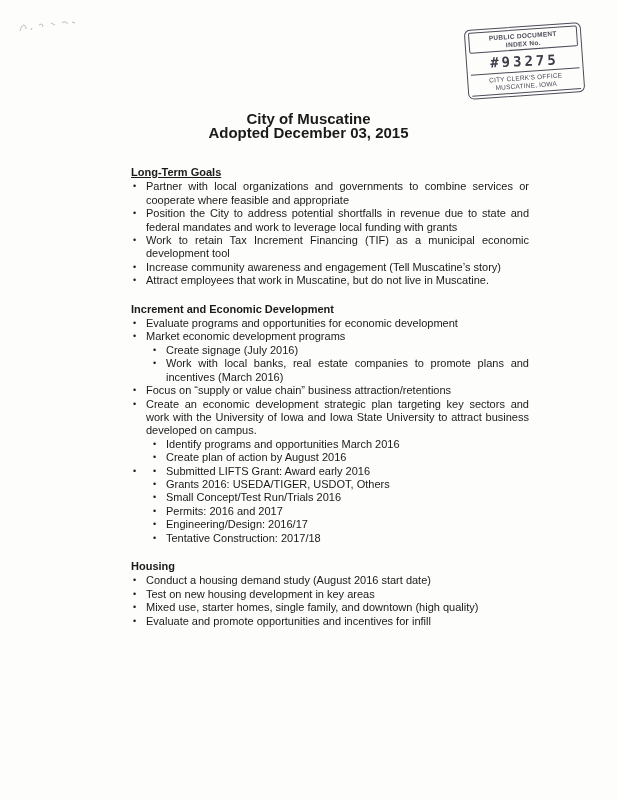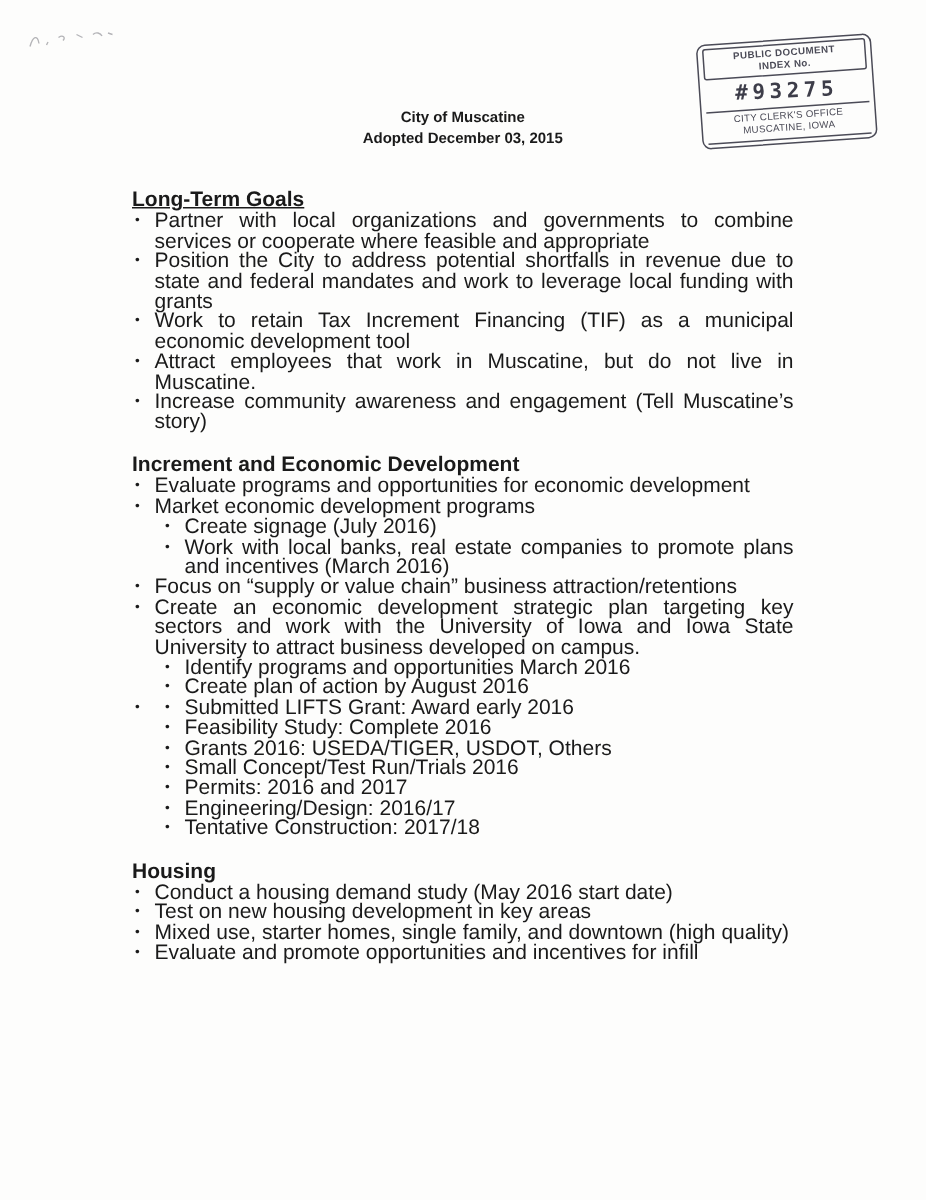--- a/index.html
+++ b/index.html
@@ -56,35 +56,36 @@
     text-align: center;
     font-size: 6.5px;
     line-height: 8px;
     padding: 2px 0;
     margin-bottom: 1px;
     letter-spacing: 0.2px;
   }
 
   
   .title-block {
-    padding-top: 72px;
+    padding-top: 112px;
     text-align: center;
-    font-size: 10px;
+    font-size: 15px;
     font-weight: 700;
     line-height: 13.5px;
   }
 
   
   .content {
     margin: 27px 88px 0 88px;
   }
   .section {
     margin-bottom: 15px;
-    font-size: 14px;
+    font-size: 11px;
     line-height: 13.4px;
+    margin-left: 43px;
   }
   .section-heading {
     font-weight: 700;
     margin-bottom: 1px;
   }
   .section-heading.underlined { text-decoration: underline; }
 
   ul.bullet-list { list-style: none; margin: 0; padding: 0; }
   .level-1 { margin-left: 21px; }
   .bullet-list .bullet-list { margin-left: 5px; }
@@ -130,52 +131,51 @@
     <div>Adopted December 03, 2015</div>
   </div>
 
   <div class="content">
       <div class="section">
         <div class="section-heading underlined">Long-Term Goals</div>
         <ul class="bullet-list level-1">
           <li class="list-item"><span class="item-text">Partner with local organizations and governments to combine services or cooperate where feasible and appropriate</span></li>
           <li class="list-item"><span class="item-text">Position the City to address potential shortfalls in revenue due to state and federal mandates and work to leverage local funding with grants</span></li>
           <li class="list-item"><span class="item-text">Work to retain Tax Increment Financing (TIF) as a municipal economic development tool</span></li>
+          <li class="list-item"><span class="item-text">Increase community awareness and engagement (Tell Muscatine’s story)</span></li>
           <li class="list-item"><span class="item-text">Attract employees that work in Muscatine, but do not live in Muscatine.</span></li>
-          <li class="list-item"><span class="item-text">Increase community awareness and engagement (Tell Muscatine’s story)</span></li>
         </ul>
       </div>
       <div class="section">
         <div class="section-heading">Increment and Economic Development</div>
         <ul class="bullet-list level-1">
           <li class="list-item"><span class="item-text">Evaluate programs and opportunities for economic development</span></li>
           <li class="list-item"><span class="item-text">Market economic development programs</span><ul class="bullet-list level-2">
               <li class="list-item"><span class="item-text">Create signage (July 2016)</span></li>
               <li class="list-item"><span class="item-text">Work with local banks, real estate companies to promote plans and incentives (March 2016)</span></li>
             </ul></li>
           <li class="list-item"><span class="item-text">Focus on “supply or value chain” business attraction/retentions</span></li>
           <li class="list-item"><span class="item-text">Create an economic development strategic plan targeting key sectors and work with the University of Iowa and Iowa State University to attract business developed on campus.</span><ul class="bullet-list level-2">
               <li class="list-item"><span class="item-text">Identify programs and opportunities March 2016</span></li>
               <li class="list-item"><span class="item-text">Create plan of action by August 2016</span></li>
             </ul></li>
           <li class="list-item"><ul class="bullet-list level-2">
               <li class="list-item"><span class="item-text">Submitted LIFTS Grant:  Award early 2016</span></li>
-              <li class="list-item"><span class="item-text">Feasibility Study:  Complete 2016</span></li>
               <li class="list-item"><span class="item-text">Grants 2016:  USEDA/TIGER, USDOT, Others</span></li>
               <li class="list-item"><span class="item-text">Small Concept/Test Run/Trials 2016</span></li>
               <li class="list-item"><span class="item-text">Permits:  2016 and 2017</span></li>
               <li class="list-item"><span class="item-text">Engineering/Design:  2016/17</span></li>
               <li class="list-item"><span class="item-text">Tentative Construction:  2017/18</span></li>
             </ul></li>
         </ul>
       </div>
       <div class="section">
         <div class="section-heading">Housing</div>
         <ul class="bullet-list level-1">
-          <li class="list-item"><span class="item-text">Conduct a housing demand study (May 2016 start date)</span></li>
+          <li class="list-item"><span class="item-text">Conduct a housing demand study (August 2016 start date)</span></li>
           <li class="list-item"><span class="item-text">Test on new housing development in key areas</span></li>
           <li class="list-item"><span class="item-text">Mixed use, starter homes, single family, and downtown (high quality)</span></li>
           <li class="list-item"><span class="item-text">Evaluate and promote opportunities and incentives for infill</span></li>
         </ul>
       </div>
     </div>
 
 </div>
 
 </body></html>

